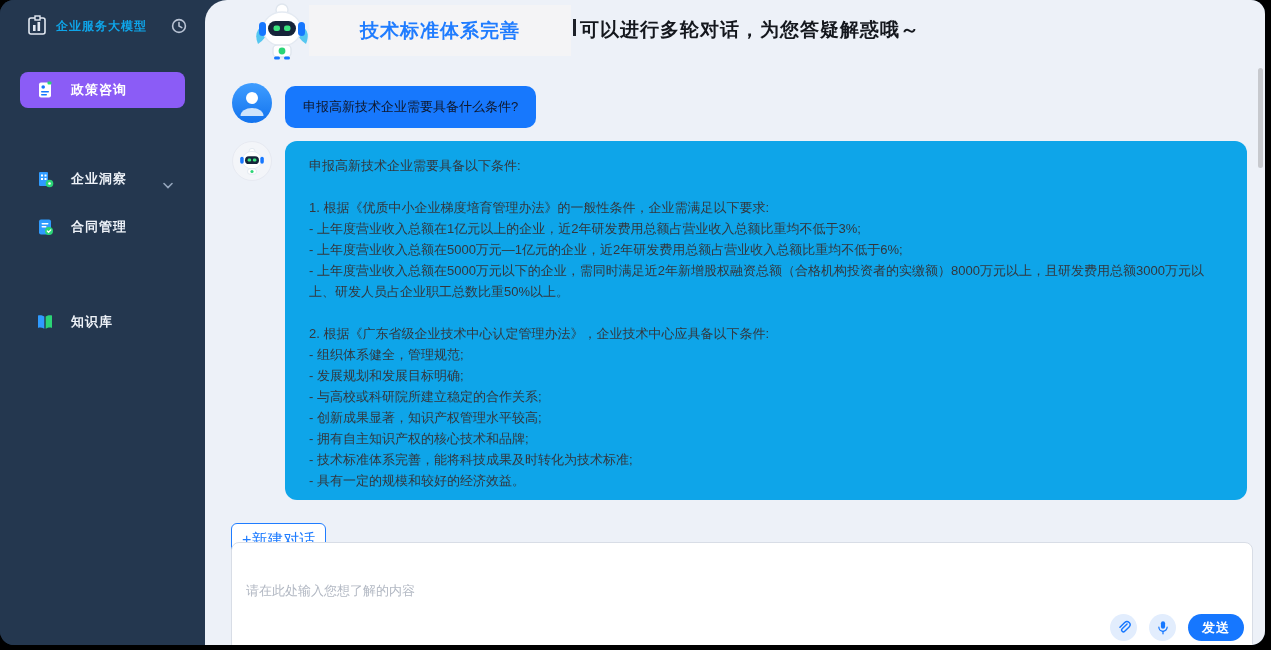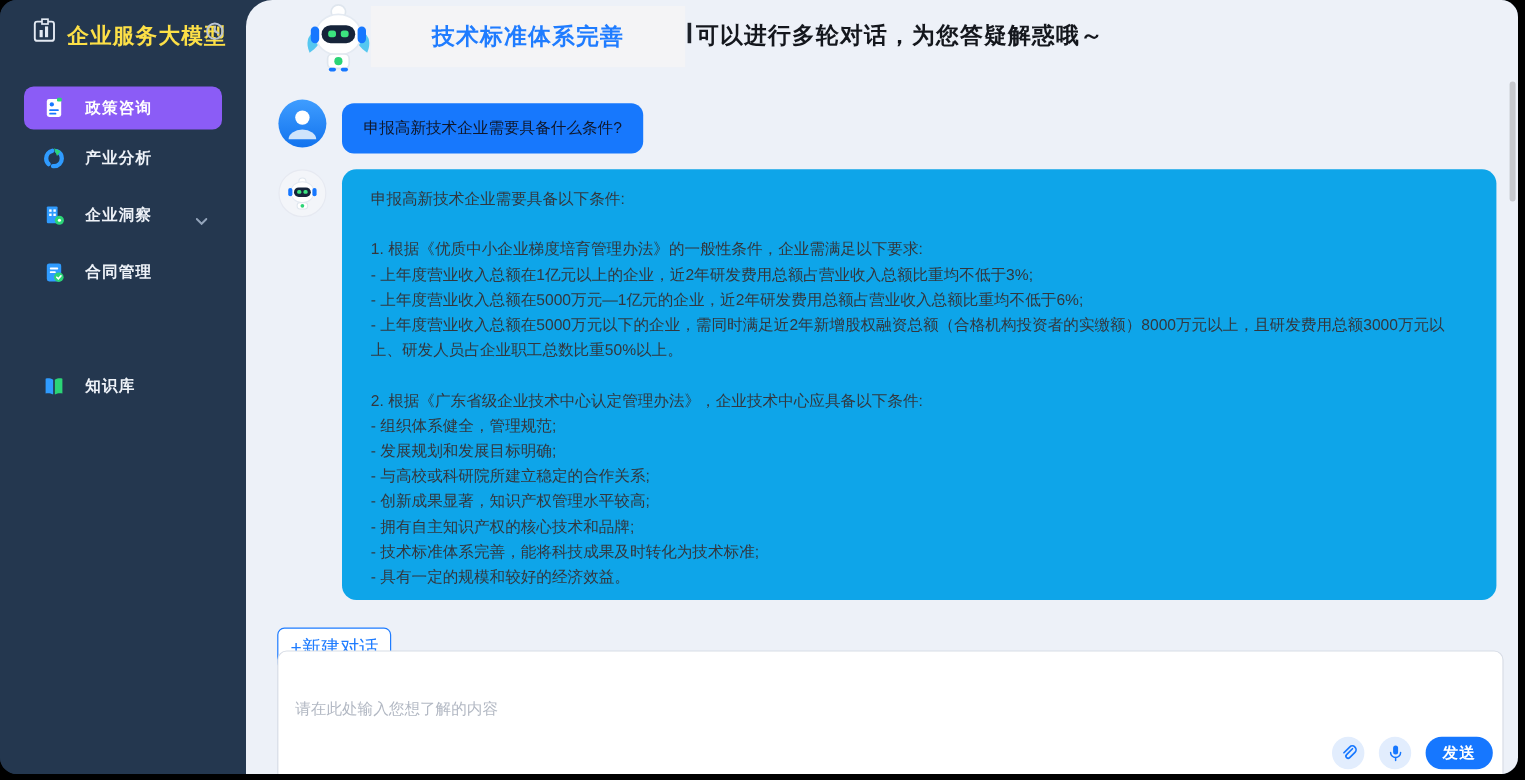--- a/index.html
+++ b/index.html
@@ -6,21 +6,21 @@
   html,body { width:1271px; height:650px; background:#000; overflow:hidden;
               font-family:"Liberation Sans","DejaVu Sans",sans-serif; }
 
   .window { position:absolute; left:0; top:0; width:1265px; height:645px;
             background:#24374f; border-radius:14px; overflow:hidden; display:flex; }
 
   
   .sidebar { position:relative; width:205px; height:100%; background:#24374f; flex:none; }
   .sb-header { position:absolute; left:0; top:0; width:100%; height:56px; }
   .sb-logo { position:absolute; left:26px; top:15px; }
-  .sb-title { position:absolute; left:56px; top:18px; color:#fde047; font-size:18px;
+  .sb-title { position:absolute; left:56px; top:18px; color:#0ea5e9; font-size:12px;
               font-weight:bold; letter-spacing:1px; white-space:nowrap; }
   .sb-history { position:absolute; right:18px; top:18px; cursor:pointer; }
 
   .sb-item { position:absolute; left:20px; width:165px; height:36px; border-radius:8px;
              display:flex; align-items:center; padding-left:15px; cursor:pointer; }
   .sb-item .ic { width:20px; height:20px; flex:none; display:flex; align-items:center; justify-content:center; }
   .sb-item .lbl { margin-left:16px; color:#eef2f8; font-size:13px; font-weight:bold;
                   letter-spacing:1px; white-space:nowrap; }
   .sb-item.active { background:#8b5cf6; }
   .sb-item.active .lbl { color:#fff; }
@@ -100,29 +100,20 @@
           <rect x="4" y="2.5" width="12" height="15" rx="2" fill="#fff"></rect>
           <circle cx="8.2" cy="7" r="1.8" fill="#1677ff"></circle>
           <rect x="6" y="11" width="8" height="1.5" rx="0.7" fill="#1677ff"></rect>
           <rect x="6" y="14" width="6" height="1.5" rx="0.7" fill="#1677ff"></rect>
           <rect x="12.5" y="1.5" width="4" height="3" rx="1" fill="#2bd476"></rect>
         </svg>
       </span>
       <span class="lbl">政策咨询</span>
     </div>
 
-    <div class="sb-item" style="top:114px">
-      <span class="ic">
-        <svg width="20" height="20" viewBox="0 0 20 20">
-          <circle cx="10" cy="10" r="6.5" fill="none" stroke="#2f9bff" stroke-width="3.6" stroke-dasharray="11 4 14 4" stroke-linecap="round"></circle>
-          <path d="M10 1.5 L15.5 4 L12.5 8 Z" fill="#2bd476"></path>
-        </svg>
-      </span>
-      <span class="lbl">产业分析</span>
-    </div>
 
     <div class="sb-item" style="top:161px">
       <span class="ic">
         <svg width="20" height="20" viewBox="0 0 20 20">
           <rect x="4" y="3" width="9" height="14" rx="1" fill="#2f9bff"></rect>
           <rect x="6" y="5.5" width="2" height="2" fill="#fff"></rect>
             <rect x="9.5" y="5.5" width="2" height="2" fill="#fff"></rect>
           <rect x="6" y="9" width="2" height="2" fill="#fff"></rect>
             <rect x="9.5" y="9" width="2" height="2" fill="#fff"></rect>
           <circle cx="14.5" cy="14.5" r="3.8" fill="#2bd476"></circle>

